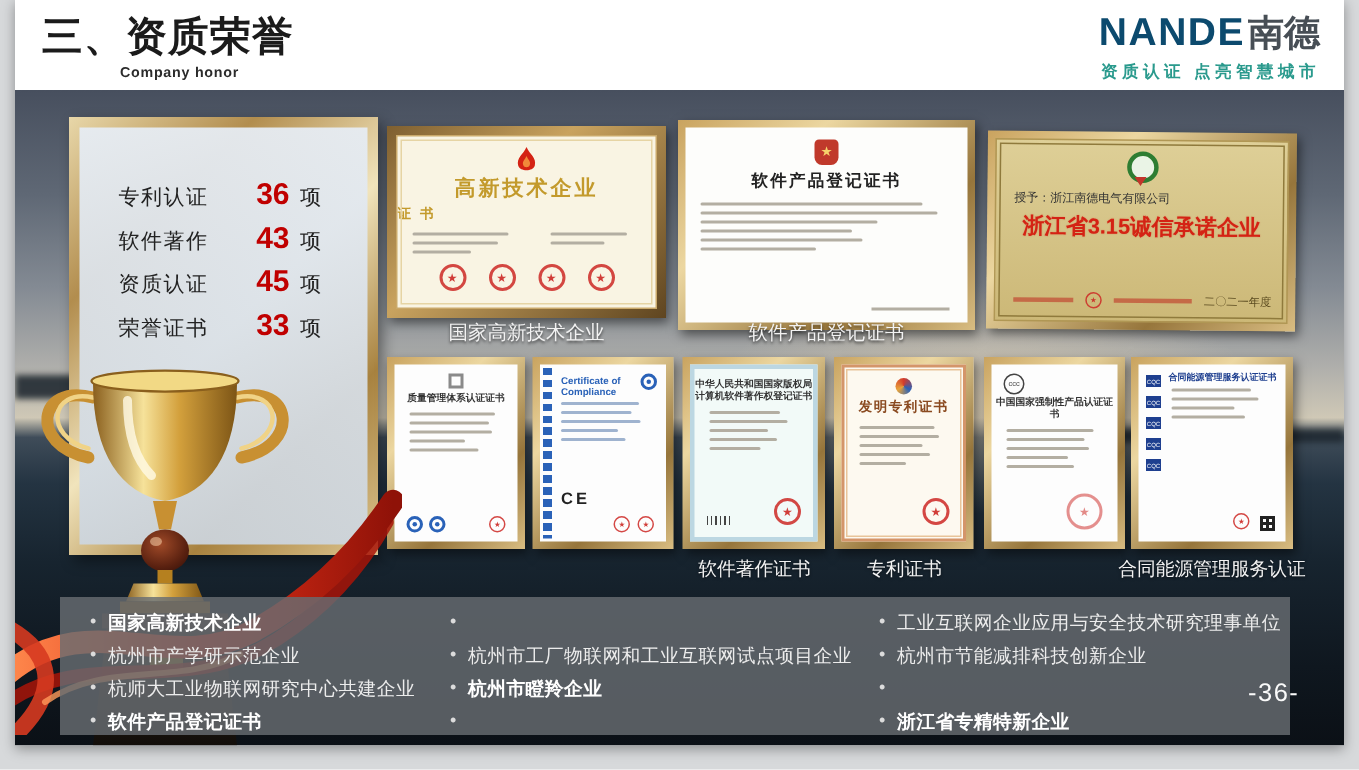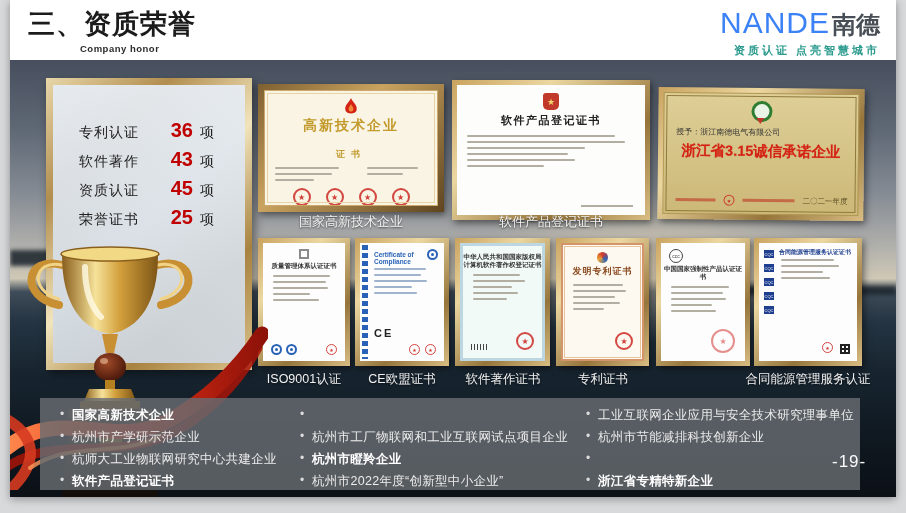--- a/index.html
+++ b/index.html
@@ -5,21 +5,21 @@
   html,body{margin:0;padding:0}
   body{width:906px;height:513px;background:#d7d9db;font-family:"Liberation Sans","DejaVu Sans",sans-serif;overflow:hidden;position:relative}
   .slide{position:absolute;left:10px;top:0;width:886px;height:497px;background:#ffffff;box-shadow:0 2px 8px rgba(0,0,0,.35);overflow:hidden}
 
   
   .header{position:absolute;top:0;left:0;right:0;height:60px;background:#fff;z-index:10}
   .title{position:absolute;left:18px;top:6px;font-size:27px;font-weight:bold;color:#1b1b1b;letter-spacing:1px}
   .subtitle{position:absolute;left:70px;top:43px;font-size:9.5px;font-weight:bold;color:#2b2b2b;letter-spacing:.5px}
   .logo{position:absolute;right:16px;top:6px;text-align:right}
   .logo-line{display:flex;align-items:baseline;justify-content:flex-end}
-  .logo-en{font-size:30px;font-weight:normal;color:#3b82f6;letter-spacing:1px}
+  .logo-en{font-size:26px;font-weight:bold;color:#0c4a6e;letter-spacing:1px}
   .logo-cn{font-size:24px;font-weight:bold;color:#474e55;margin-left:2px}
   .tagline{margin-top:2px;font-size:11px;font-weight:bold;color:#2a9a8d;letter-spacing:3px}
 
   
   .photo{position:absolute;top:60px;left:0;right:0;bottom:0;z-index:0;background:
     radial-gradient(ellipse 260px 110px at 73% 47%, rgba(238,219,185,.55), rgba(238,219,185,0) 70%),
     linear-gradient(180deg,#474f5e 0%,#5f6875 16%,#838a93 30%,#aeaeab 42%,#cfc8b6 50%,#3f4c59 53%,#243442 60%,#17242f 72%,#0f171f 88%,#0b1016 100%)}
   .land-left{position:absolute;left:0;top:250px;width:128px;height:16px;background:rgba(33,42,50,.9);border-radius:0 12px 8px 0;filter:blur(2px);z-index:1}
   .land-right{position:absolute;right:0;top:286px;width:190px;height:9px;background:rgba(28,38,46,.85);border-radius:8px 0 0 8px;filter:blur(2px);z-index:1}
 
@@ -47,21 +47,21 @@
   .seal.small{width:11px;height:11px;border-width:1.5px;font-size:5px}
   .seal.big{width:24px;height:24px;opacity:.6}
   .bluedot{width:11px;height:11px;border:2px solid #2a62b8;border-radius:50%;box-sizing:border-box;display:flex;align-items:center;justify-content:center}
   .bluedot::after{content:"";width:3px;height:3px;border-radius:50%;background:#2a62b8}
 
   
   .c1{left:248px;top:84px;width:186px;height:128px}
   .c1 .paper{background:#f9f4e3;border:1px solid #caa96a;outline:1px solid #e6d4a4;outline-offset:-4px}
   .flame{display:block;margin:7px auto 1px}
   .c1-title{text-align:center;color:#c39a2c;font-weight:bold;font-size:14px;letter-spacing:2px}
-  .c1-sub{text-align:center;color:#c39a2c;font-weight:bold;font-size:9px;letter-spacing:6px;margin-top:13px}
+  .c1-sub{text-align:left;color:#c39a2c;font-weight:bold;font-size:9px;letter-spacing:6px;margin-top:1px}
   .c1-cols{display:flex;justify-content:space-between;margin-top:6px}
   .c1 .sealrow{display:flex;justify-content:center;gap:15px;margin-top:7px}
 
   
   .c2{left:442px;top:80px;width:198px;height:140px}
   .emblem{width:16px;height:17px;margin:8px auto 3px;background:#c0392b;border-radius:3px 3px 5px 5px;display:flex;align-items:center;justify-content:center;color:#f6d36b;font-size:9px}
   .emblem::after{content:"★"}
   .c2-title{text-align:center;color:#222;font-weight:bold;font-size:11px;letter-spacing:1.5px;margin-bottom:7px}
   .c2-date{position:absolute;right:12px;bottom:8px;width:52px;height:2px;background:#b3aea2}
 
@@ -151,21 +151,21 @@
         <span class="stat-value">43</span>
         <span class="stat-unit">项</span>
       </div>
       <div class="stat-row">
         <span class="stat-label">资质认证</span>
         <span class="stat-value">45</span>
         <span class="stat-unit">项</span>
       </div>
       <div class="stat-row">
         <span class="stat-label">荣誉证书</span>
-        <span class="stat-value">25</span>
+        <span class="stat-value">33</span>
         <span class="stat-unit">项</span>
       </div>
     </div>
   </div>
 
   <svg class="art" style="left:-5px;top:235px" width="210" height="262" viewBox="0 0 210 262">
     <defs>
       <linearGradient id="gV" x1="0" y1="0" x2="1" y2="0">
         <stop offset="0" stop-color="#8a5f1d"></stop>
           <stop offset=".35" stop-color="#f6e29a"></stop>
@@ -381,22 +381,20 @@
         <i class="bar" style="width:80%"></i>
           <i class="bar" style="width:88%"></i>
           <i class="bar" style="width:64%"></i>
           <i class="bar" style="width:74%"></i>
       </div>
       <span class="seal small" style="position:absolute;right:24px;bottom:8px"></span>
       <div class="qr"></div>
     </div>
   </div>
 
-  <div class="cap r2c" style="left:294px;top:371px">ISO9001认证</div>
-  <div class="cap r2c" style="left:392px;top:371px">CE欧盟证书</div>
   <div class="cap r2c" style="left:593px;top:371px">专利证书</div>
   <div class="cap r2c" style="left:493px;top:371px">软件著作证书</div>
   <div class="cap r2c" style="left:798px;top:371px">合同能源管理服务认证</div>
 
   <div class="band">
     <div class="hcol" style="left:20px">
       <ul>
         <li class="bold">
             <span class="dot">•</span>
             <span class="txt">国家高新技术企业</span>
@@ -423,21 +421,20 @@
         <li>
             <span class="dot">•</span>
             <span class="txt">杭州市工厂物联网和工业互联网试点项目企业</span>
           </li>
         <li class="bold">
             <span class="dot">•</span>
             <span class="txt">杭州市瞪羚企业</span>
           </li>
         <li>
             <span class="dot">•</span>
-            <span class="txt">杭州市2022年度“创新型中小企业”</span>
           </li>
       </ul>
     </div>
     <div class="hcol" style="left:546px">
       <ul>
         <li>
             <span class="dot">•</span>
             <span class="txt">工业互联网企业应用与安全技术研究理事单位</span>
           </li>
         <li>
@@ -448,14 +445,14 @@
             <span class="dot">•</span>
           </li>
         <li class="bold">
             <span class="dot">•</span>
             <span class="txt">浙江省专精特新企业</span>
           </li>
       </ul>
     </div>
   </div>
 
-  <div class="pagenum">-19-</div>
+  <div class="pagenum">-36-</div>
 </div>
 
 </body></html>

